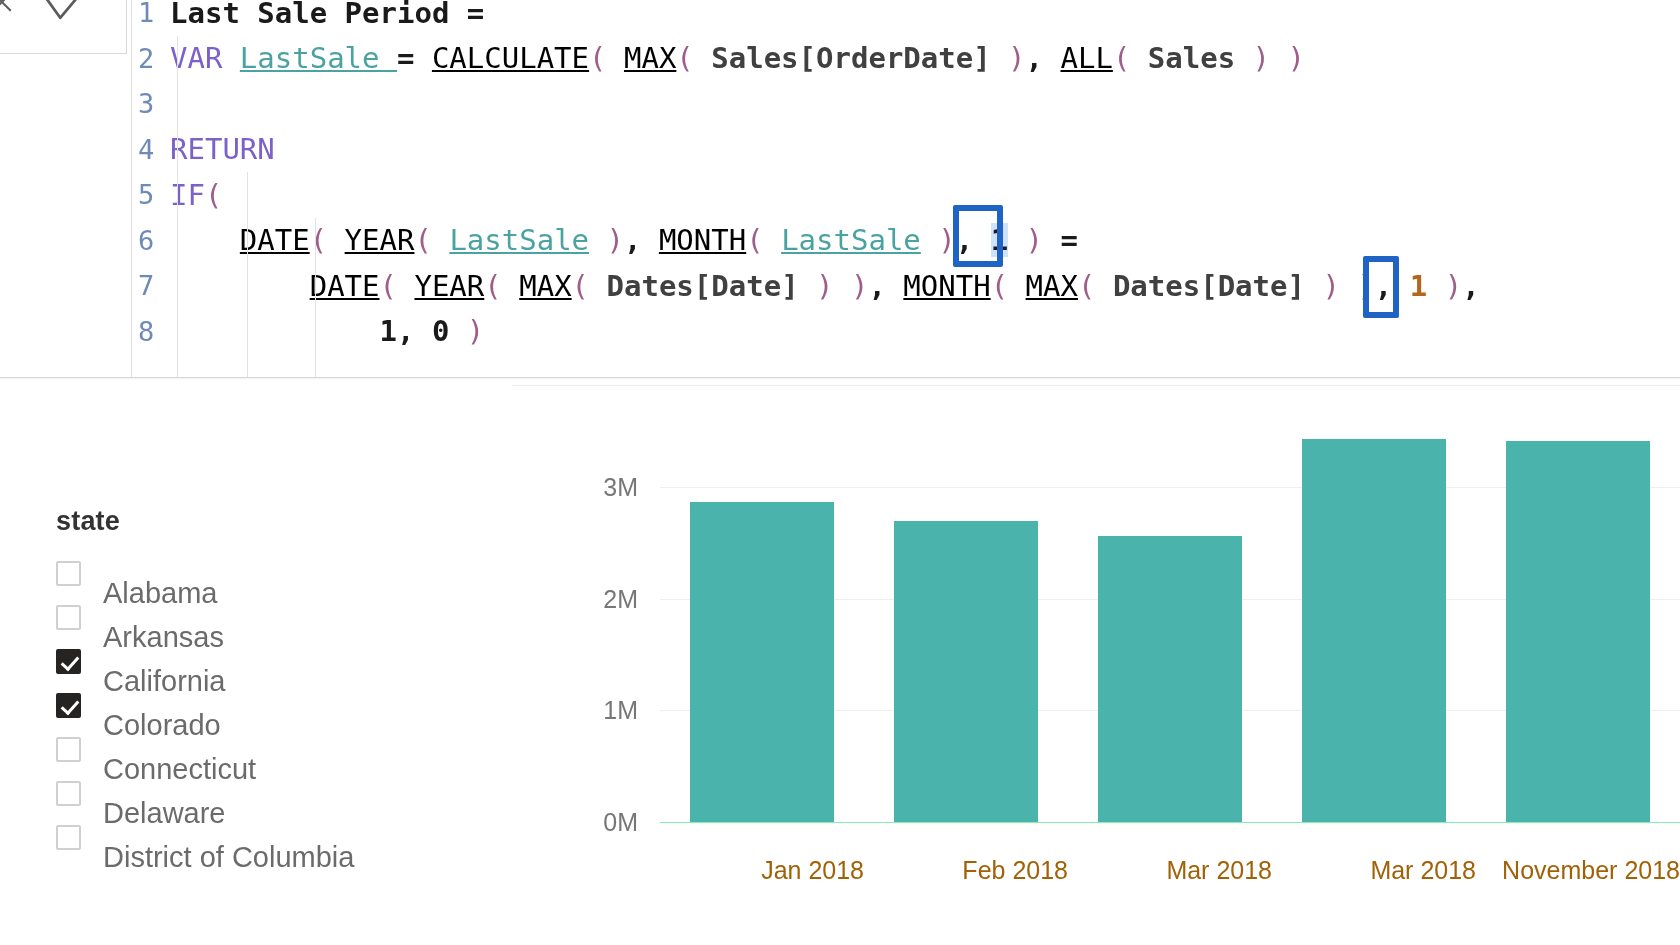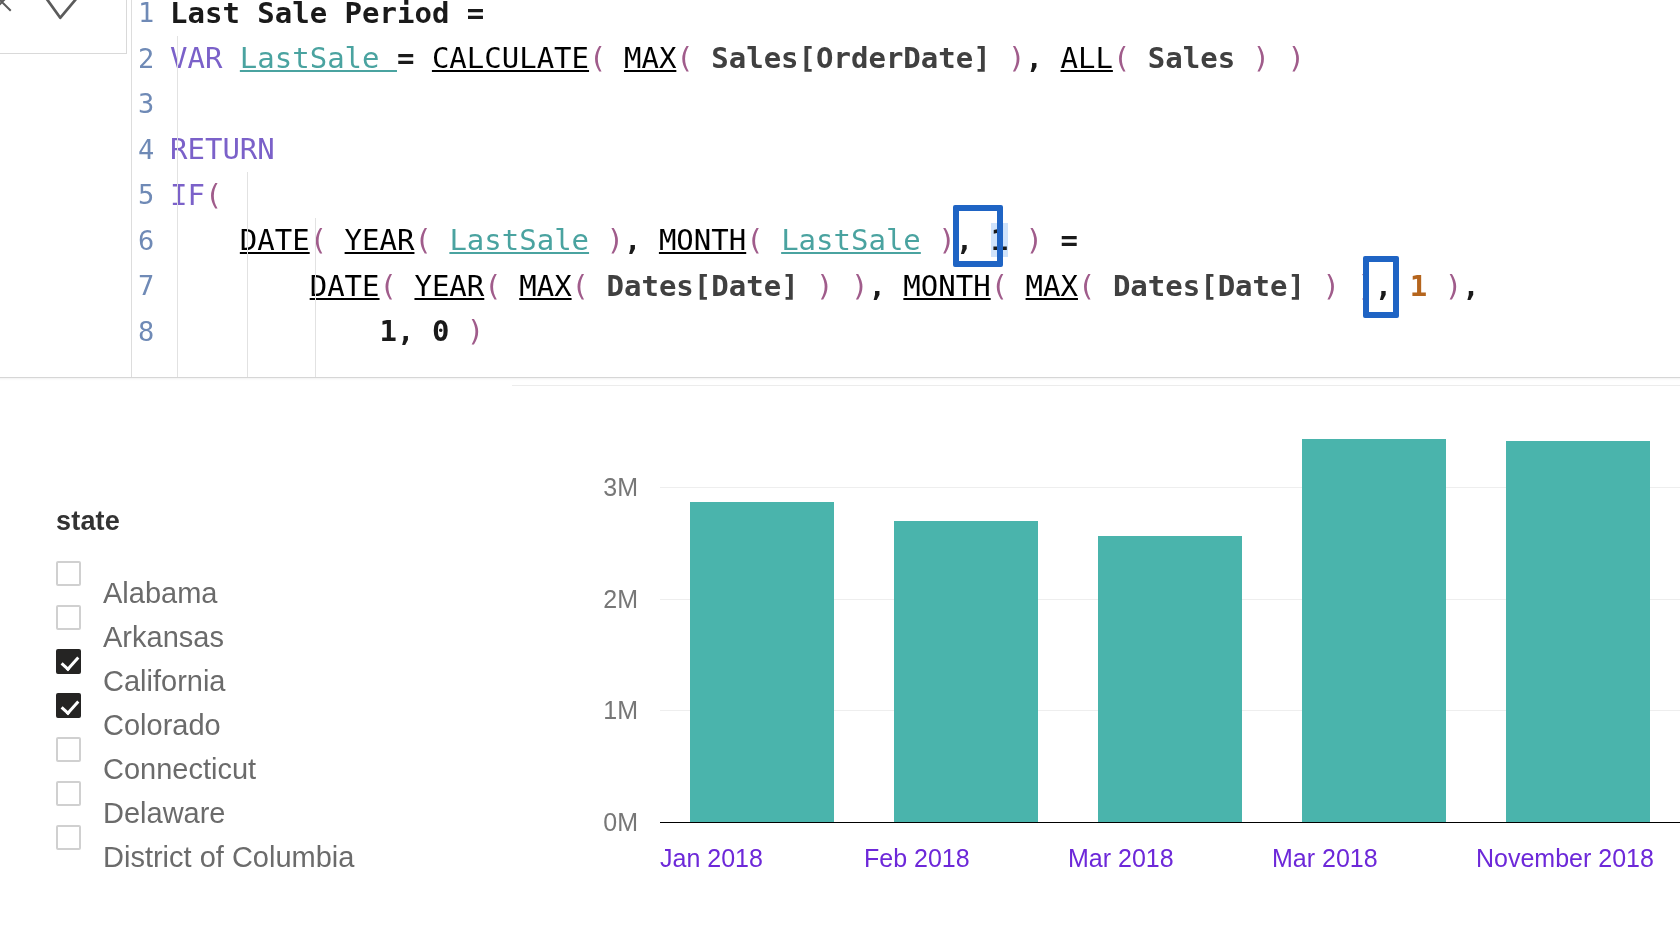--- a/index.html
+++ b/index.html
@@ -47,32 +47,32 @@
     position:absolute;left:500px;top:330px;width:1180px;height:615px;
     background:#fff;
   }
   .chart-top-rule{
     position:absolute;left:12px;right:0;top:55px;height:1px;background:#ececec;
   }
   .plot{
     position:absolute;left:160px;right:0px;top:73px;bottom:123px;
   }
   .gridline{position:absolute;left:0;right:0;height:1px;background:#eeeeee;}
-  .gridline.axis0{background:#000000;}
+  .gridline.axis0{background:#86efac;}
   .ytick{
     position:absolute;right:100%;margin-right:22px;
     transform:translateY(-50%);
     font-size:25px;color:#777777;white-space:nowrap;text-align:right;
   }
   .bars{position:absolute;left:0;right:0;top:0;bottom:0;display:flex;}
   .barcell{flex:1 1 0;display:flex;align-items:flex-end;justify-content:center;position:relative;}
   .bar{width:71%;background:#4ab4ac;}
   .xtick{
-    position:absolute;top:100%;margin-top:22px;left:0;right:0;text-align:left;
-    font-size:25px;color:#6d28d9;white-space:nowrap;
+    position:absolute;top:100%;margin-top:34px;left:0;right:0;text-align:right;
+    font-size:25px;color:#a16207;white-space:nowrap;
   }
 
   
   #dax-editor{
     position:absolute;left:-8px;top:-10px;width:1700px;height:388px;
     background:#ffffff;border:1px solid #d6d6d6;border-left:none;border-top:none;
     box-sizing:border-box;box-shadow:0 1px 2px rgba(0,0,0,.06);
     overflow:hidden;
   }
   

